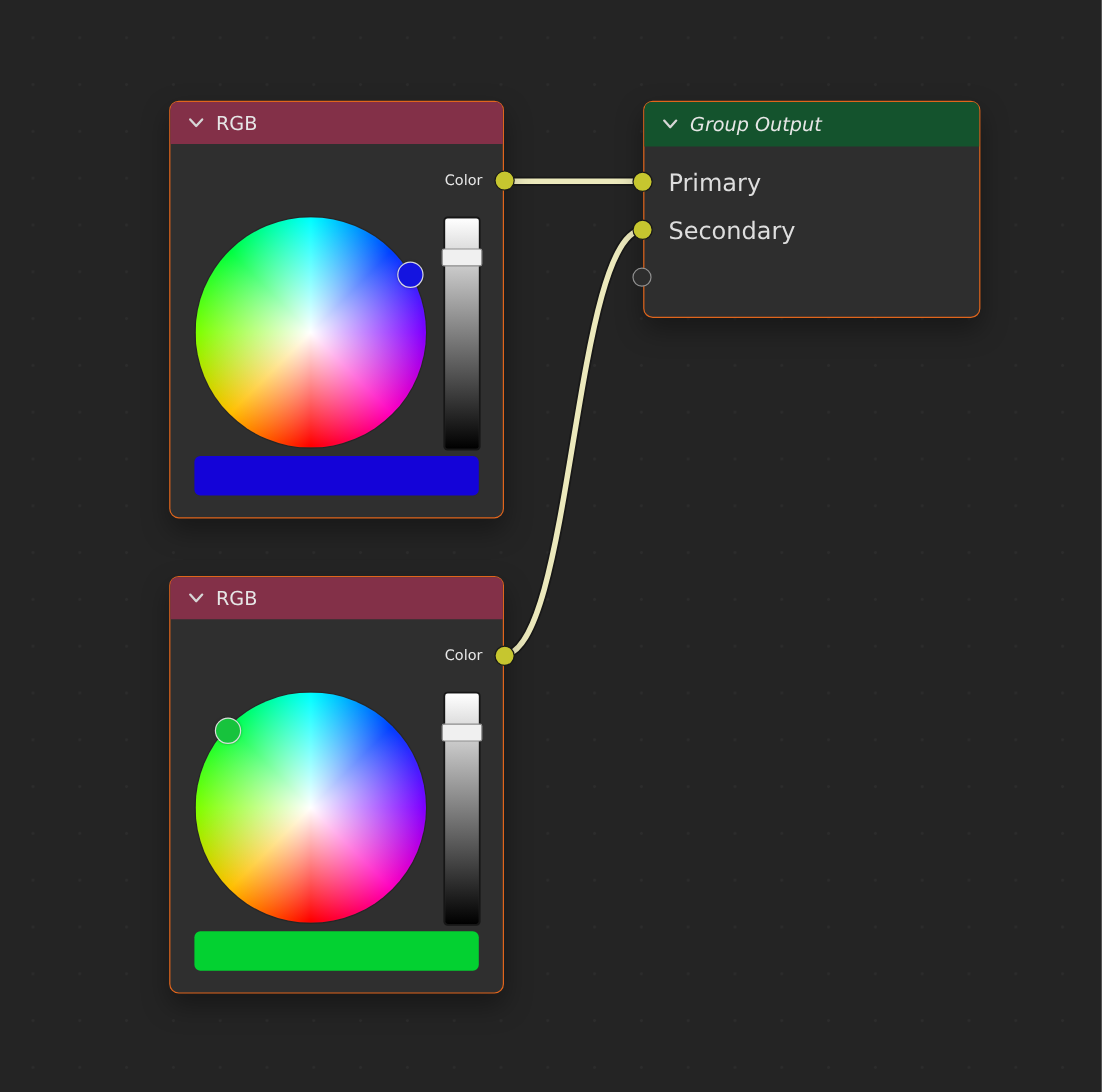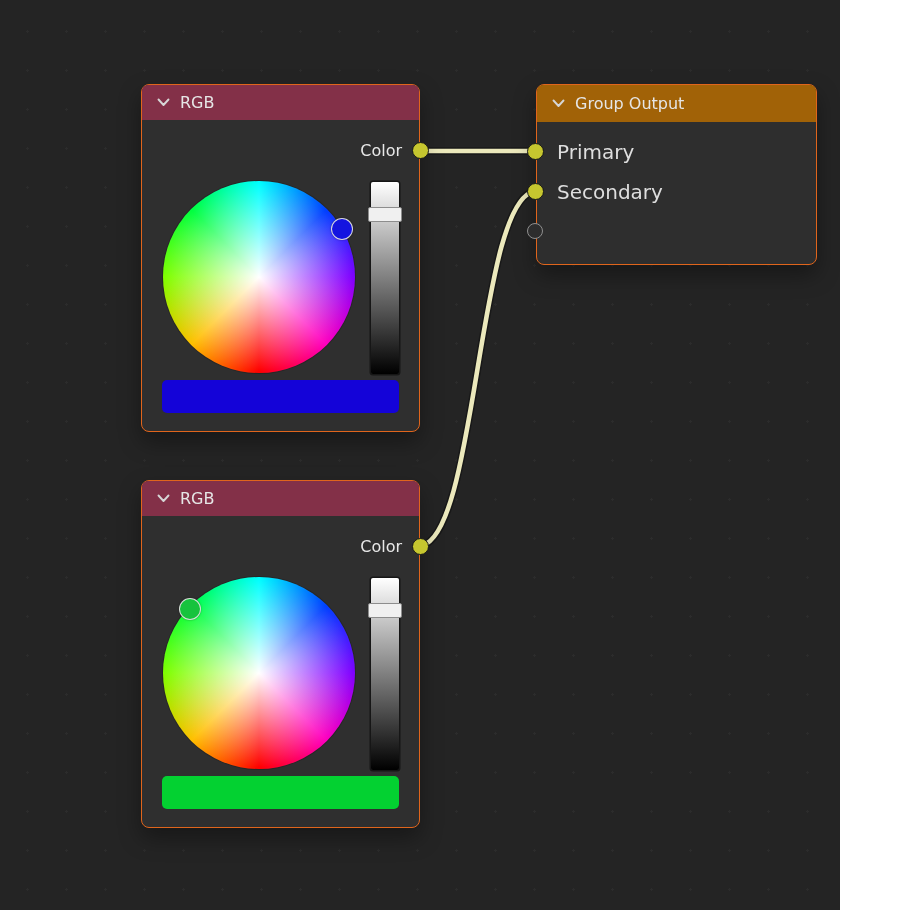--- a/index.html
+++ b/index.html
@@ -1,18 +1,18 @@
 <!DOCTYPE html>
 <html><head>
 <meta charset="utf-8">
 <style>
   html,body{margin:0;padding:0;}
   .canvas{
     position:relative;
-    width:840px;height:910px;
+    width:918px;height:910px;
     background-color:#242424;
     background-image:radial-gradient(circle, #2c2c2c 1px, rgba(0,0,0,0) 1.4px);
     background-size:39px 39px;
     background-position:8px 12px;
     overflow:hidden;
     font-family:"DejaVu Sans","Liberation Sans",sans-serif;
   }
   .wires{position:absolute;left:0;top:0;width:918px;height:910px;}
   .wire-outline{fill:none;stroke:#181818;stroke-width:7.5;stroke-linecap:round;}
   .wire{fill:none;stroke:#ece9bc;stroke-width:4.6;stroke-linecap:round;}
@@ -30,21 +30,21 @@
     border-radius:6px 6px 0 0;
     display:flex;align-items:center;gap:10px;
     padding:0 0 0 15px;box-sizing:border-box;
     font-size:16px;color:#e6e6e6;
   }
   .chev{display:block;flex:0 0 auto;}
 
   .rgb-node{width:277px;height:346px;}
   .out-row-label{
     position:absolute;right:17px;top:56px;
-    font-size:16px;color:#e8e8e8;line-height:19px;
+    font-size:12px;color:#e8e8e8;line-height:19px;
   }
   .socket{
     position:absolute;width:15px;height:15px;border-radius:50%;
     background:#c6c62f;border:1.6px solid #181818;box-sizing:content-box;
   }
   .socket.out{right:-9.6px;top:57px;}
   .socket.in{left:-9.6px;}
   .socket.virtual{background:#2d2d2d;border:1.8px solid #8f8f8f;width:14px;height:14px;}
 
   .wheel{
@@ -132,21 +132,21 @@
     <div class="wheel">
       <span class="wheel-cursor" style="left: 16px; top: 21px; background: rgb(23, 195, 61);"></span>
     </div>
     <div class="vslider">
       <div class="vslider-handle"></div>
     </div>
     <div class="swatch" style="background: rgb(3, 209, 49);"></div>
   </div>
 
   <div class="node go-node" style="left:536px;top:84px;">
-    <div class="node-header" style="background: #a16207;">
+    <div class="node-header" style="background: #14532d; font-style: italic;">
       <svg class="chev" width="13" height="9" viewBox="0 0 13 9">
         <polyline points="1.5,1.5 6.5,7 11.5,1.5" fill="none" stroke="#d6d6d6" stroke-width="1.9" stroke-linecap="round" stroke-linejoin="round"></polyline>
       </svg>
       <span>Group Output</span>
     </div>
 
     <div class="go-row" style="top:52px;">
       <span class="socket in"></span>
       <span>Primary</span>
     </div>

